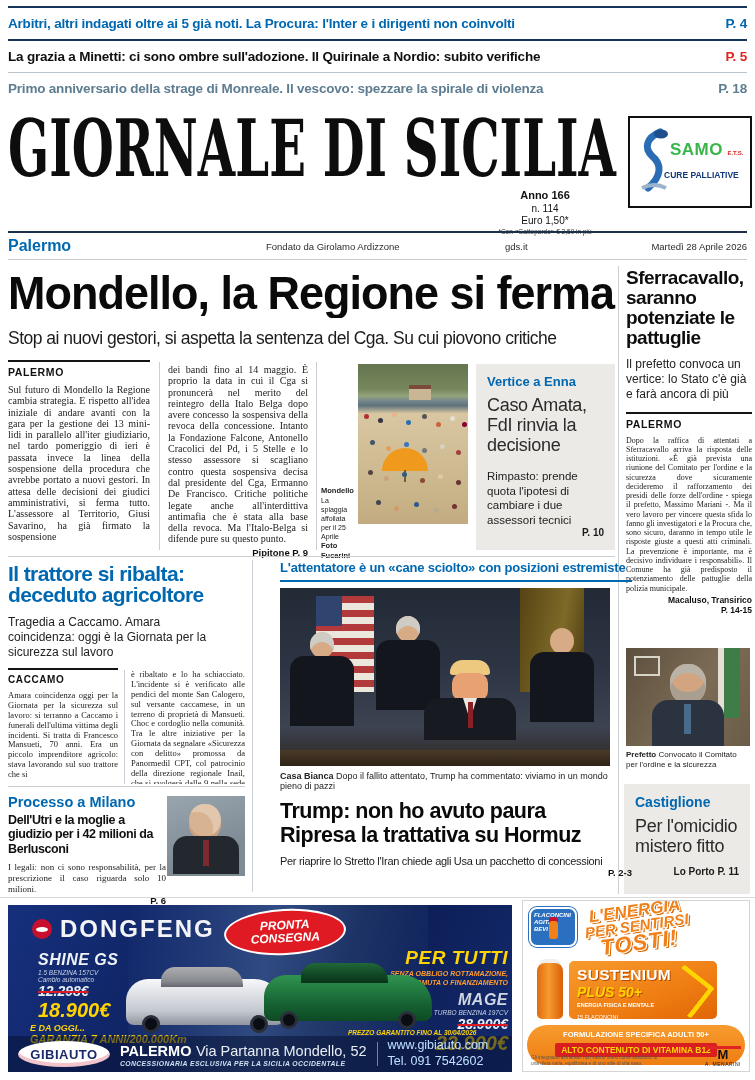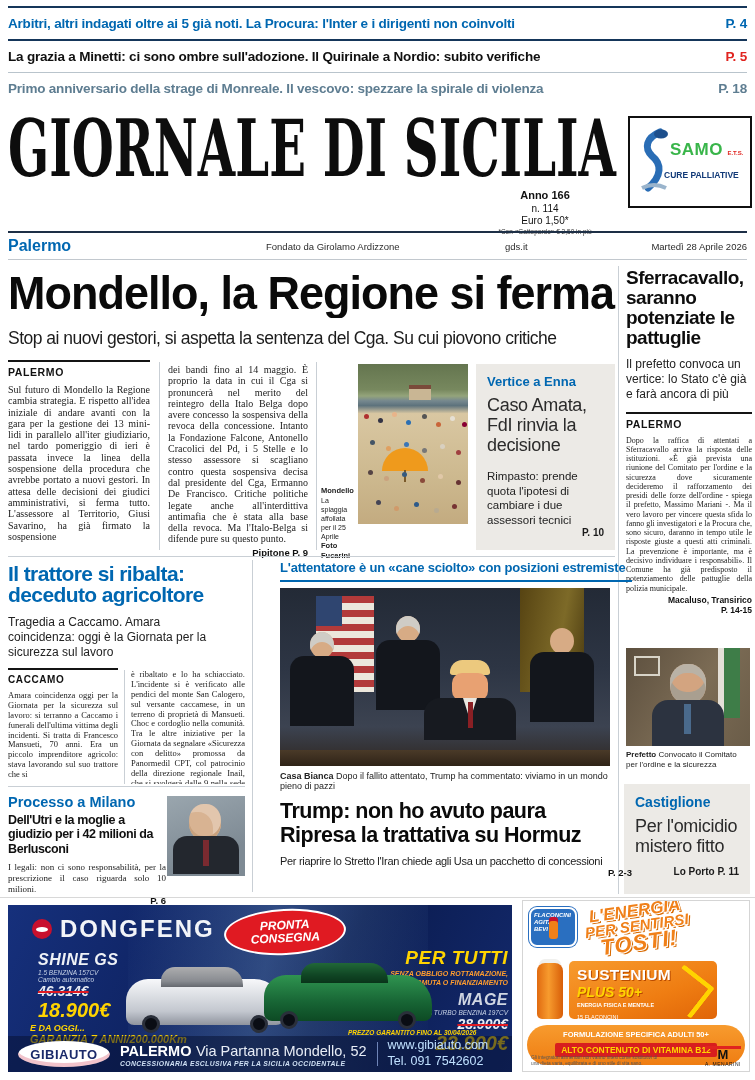--- a/index.html
+++ b/index.html
@@ -378,21 +378,21 @@
       <div class="df-word">DONGFENG</div>
     </div>
     <div class="abs df-badge" style="left:216px;top:4px;">
       <span>PRONTA</span>
       <span>CONSEGNA</span>
     </div>
     <div class="abs" style="left:30px;top:46px;width:110px;">
       <div class="df-model">SHINE GS</div>
       <div class="df-spec">1.5 BENZINA 157CV</div>
       <div class="df-spec">Cambio automatico</div>
-      <div class="df-old">46.314€</div>
+      <div class="df-old">12.298€</div>
       <div class="df-price">18.900€</div>
     </div>
     <div class="abs" style="left:22px;top:118px;">
       <div class="df-yel" style="font-size:9px;">E DA OGGI...</div>
       <div class="df-yel" style="font-size:11px;">GARANZIA 7 ANNI/200.000Km</div>
     </div>
     <div class="abs" style="left:374px;top:42px;width:126px;text-align:right;">
       <div class="df-claim1">PER TUTTI</div>
       <div class="df-claim2">SENZA OBBLIGO ROTTAMAZIONE, PERMUTA O FINANZIAMENTO</div>
       <div class="df-model" style="color:#cfd6e2;margin-top:3px;">MAGE</div>

